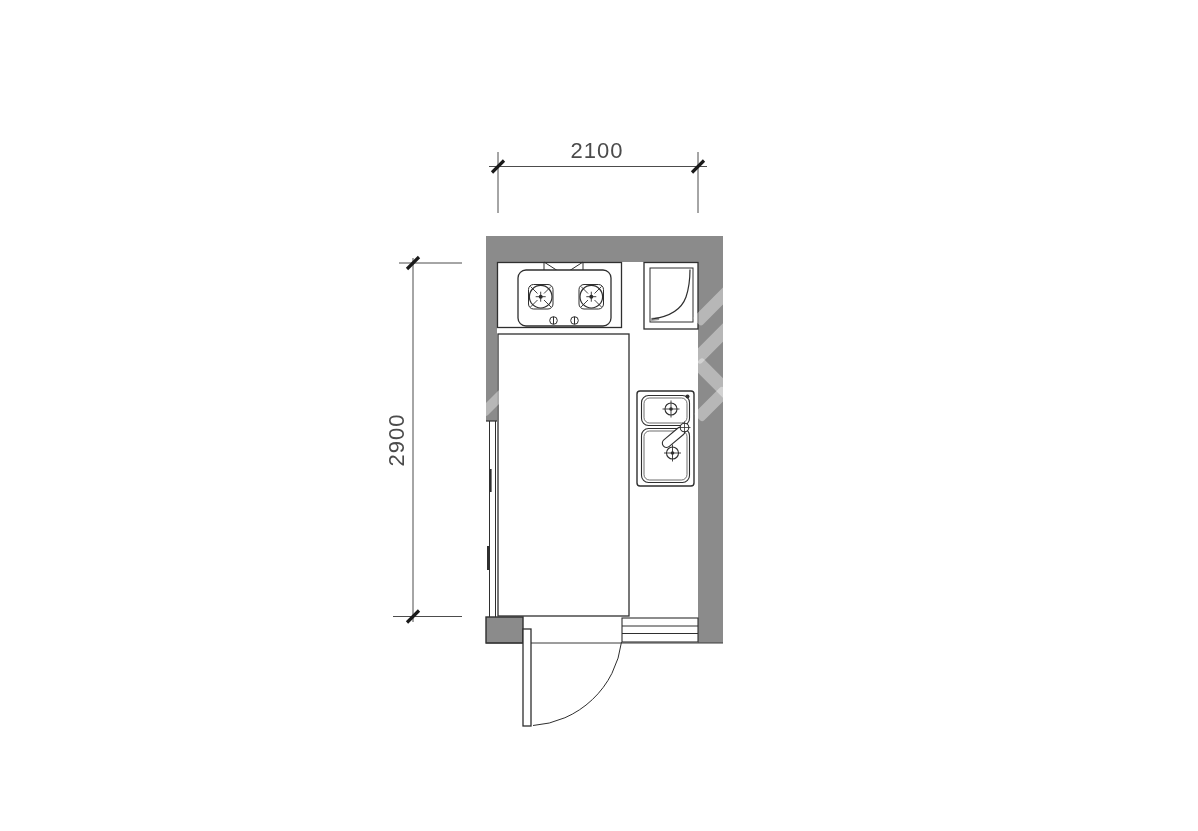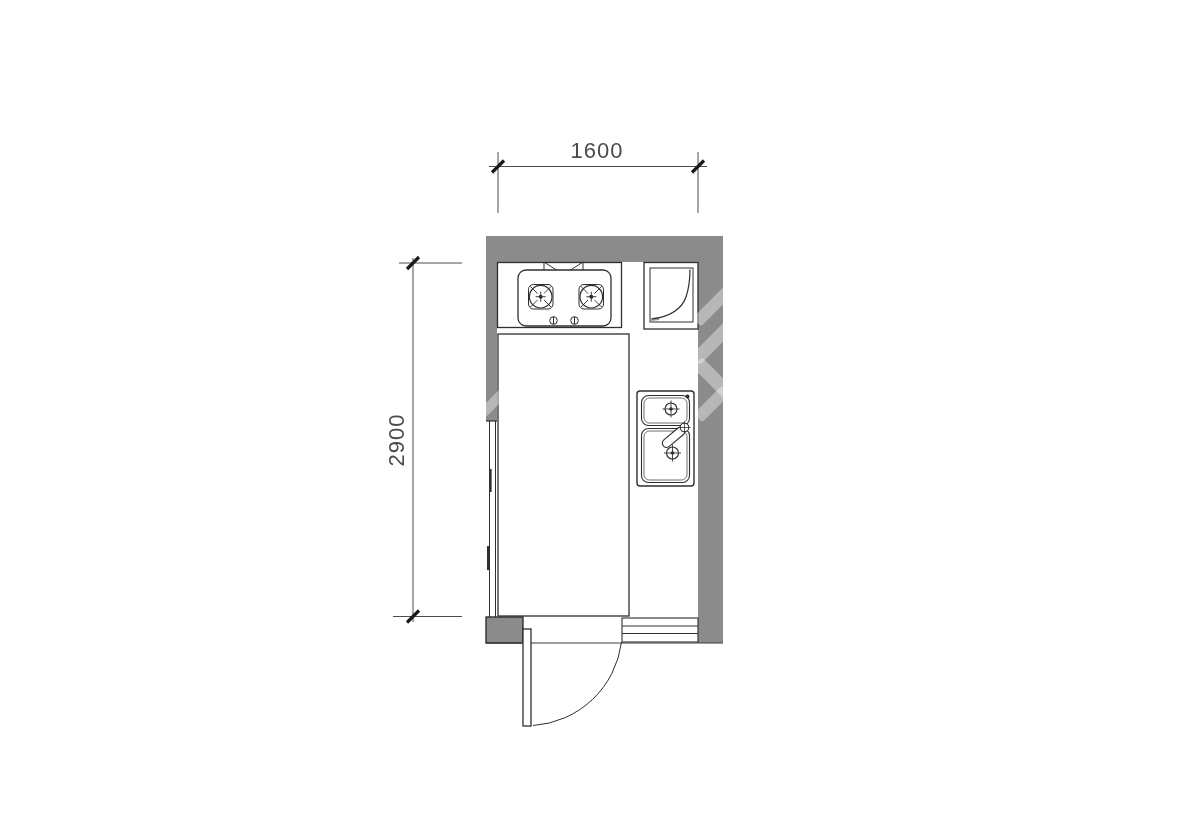--- a/index.html
+++ b/index.html
@@ -147,21 +147,21 @@
 
     <g stroke="#4c4c4c" stroke-width="1">
       <line x1="399" y1="263" x2="462" y2="263"></line>
       <line x1="393" y1="616.5" x2="462" y2="616.5"></line>
       <line x1="413" y1="258" x2="413" y2="622"></line>
       <line x1="407" y1="269" x2="419" y2="257" stroke="#1a1a1a" stroke-width="3.2"></line>
       <line x1="407" y1="622.5" x2="419" y2="610.5" stroke="#1a1a1a" stroke-width="3.2"></line>
     </g>
   </svg>
 
-  <span class="dim-text dim-top">1600</span>
+  <span class="dim-text dim-top">2100</span>
   <span class="dim-text dim-left">2900</span>
 
   <div>
     <div class="wm wm1"></div>
     <div class="wm wm2"></div>
     <div class="wm wm3"></div>
     <div class="wm wm4"></div>
     <div class="wm wm5"></div>
   </div>
 

